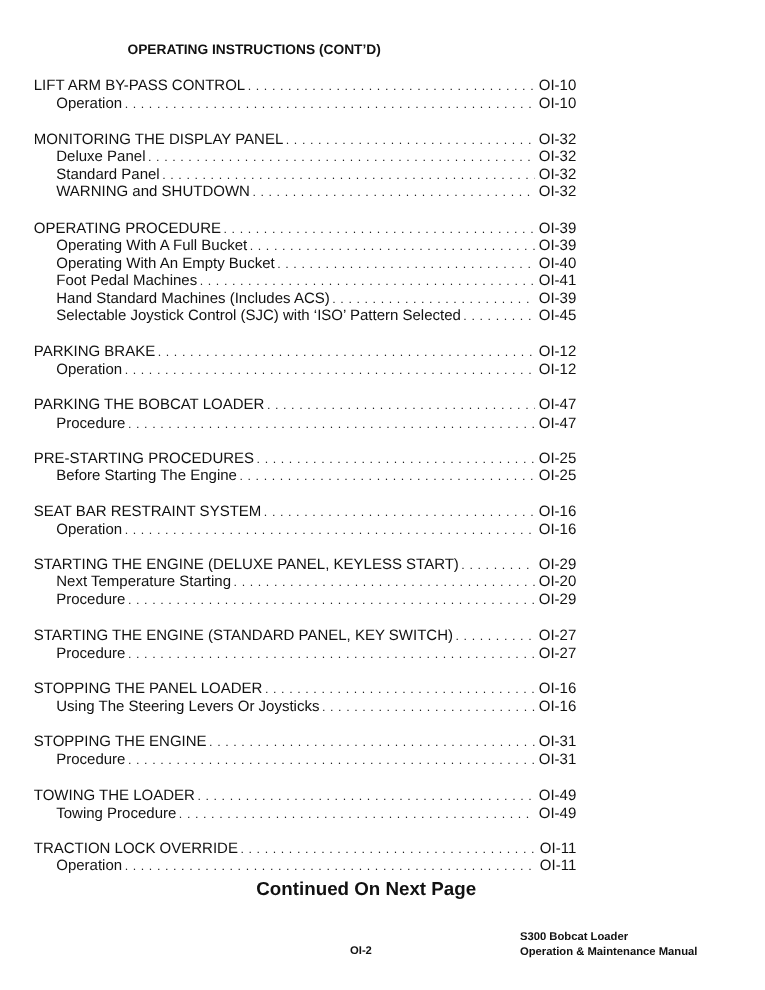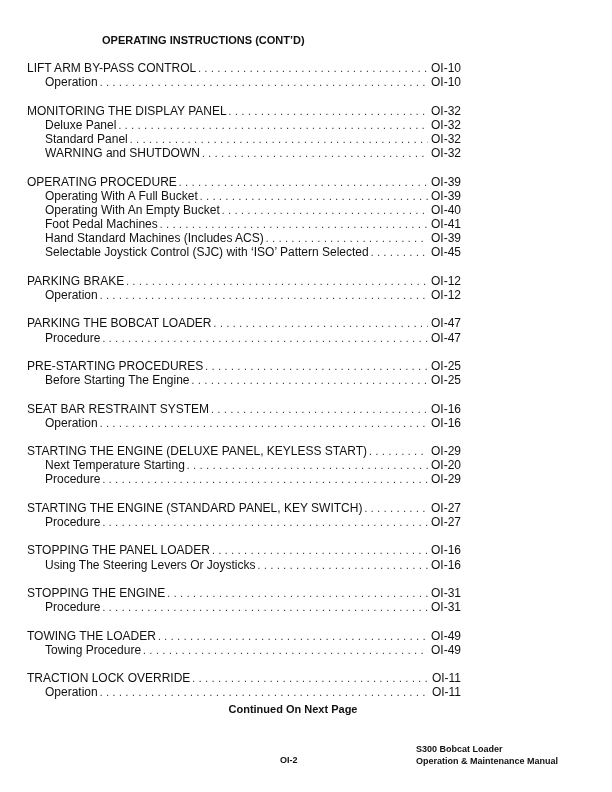--- a/index.html
+++ b/index.html
@@ -64,21 +64,21 @@
       flex: 0 0 auto;
       padding-left: 3px;
       text-align: left;
     }
     .continued {
       position: absolute;
       left: 0;
       width: 586px;
       top: 703px;
       text-align: center;
-      font-size: 11px;
+      font-size: 15px;
       font-weight: bold;
     }
     .footer-page {
       position: absolute;
       left: 280px;
       top: 755px;
       font-size: 9px;
       font-weight: bold;
     }
     .footer-manual {

